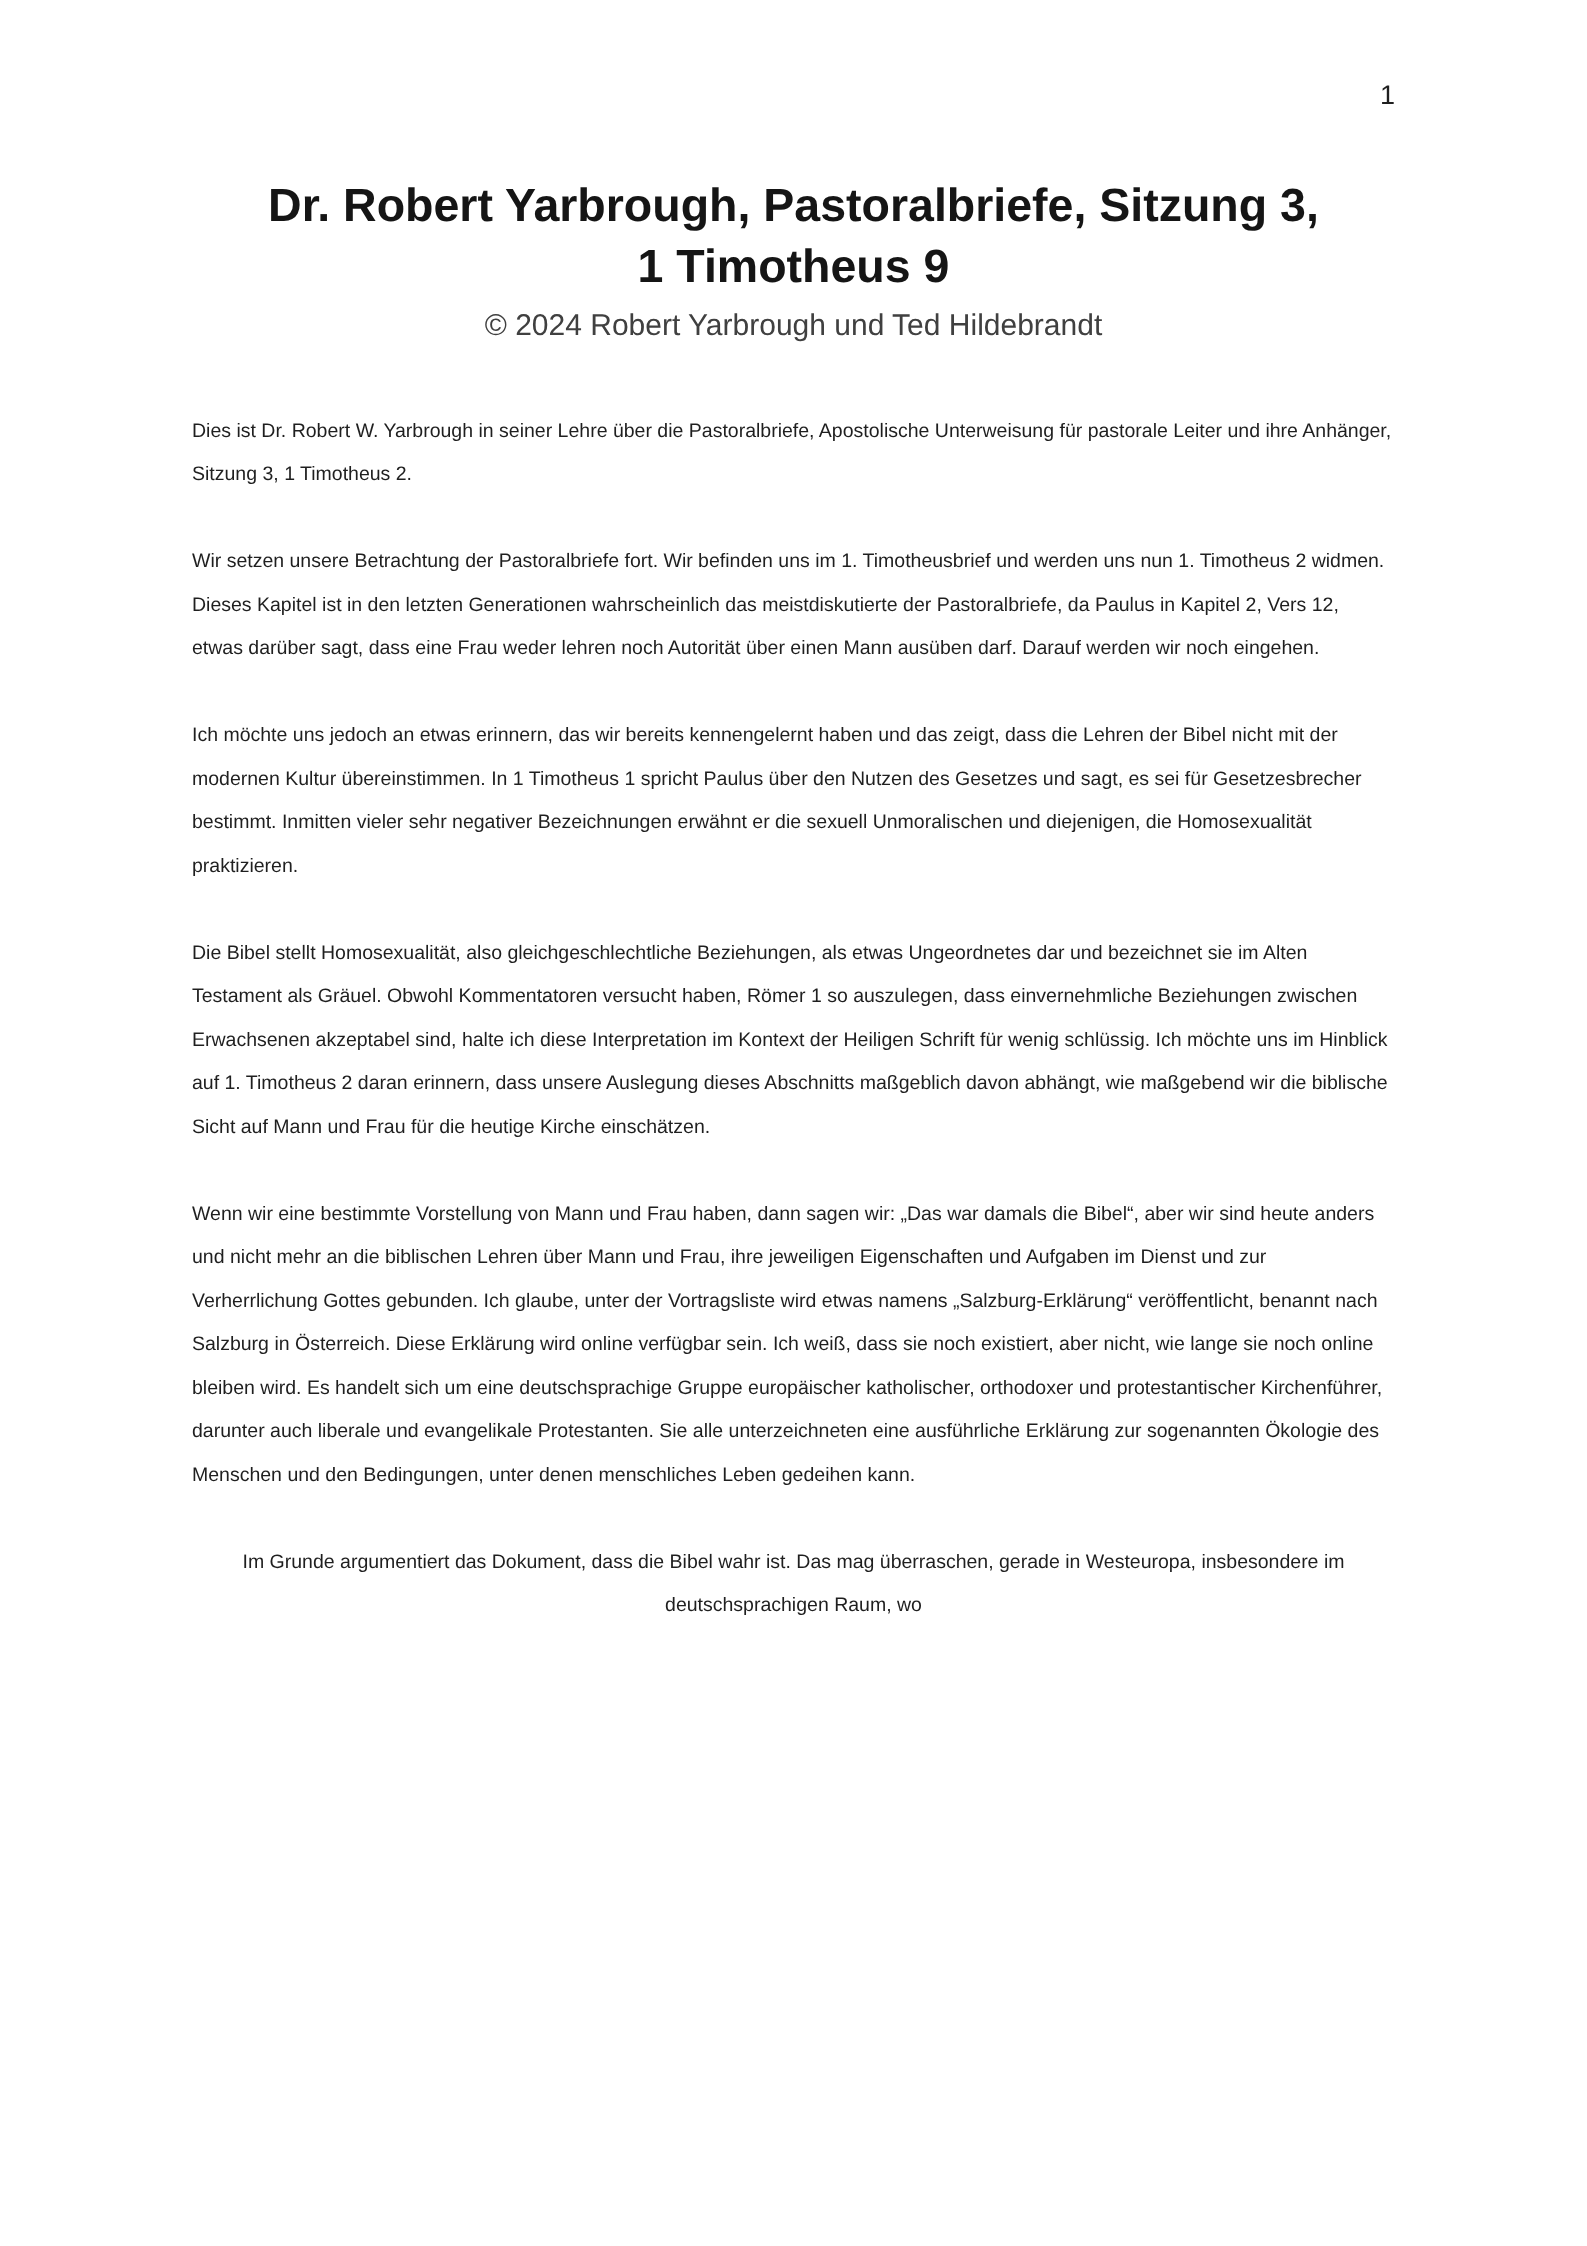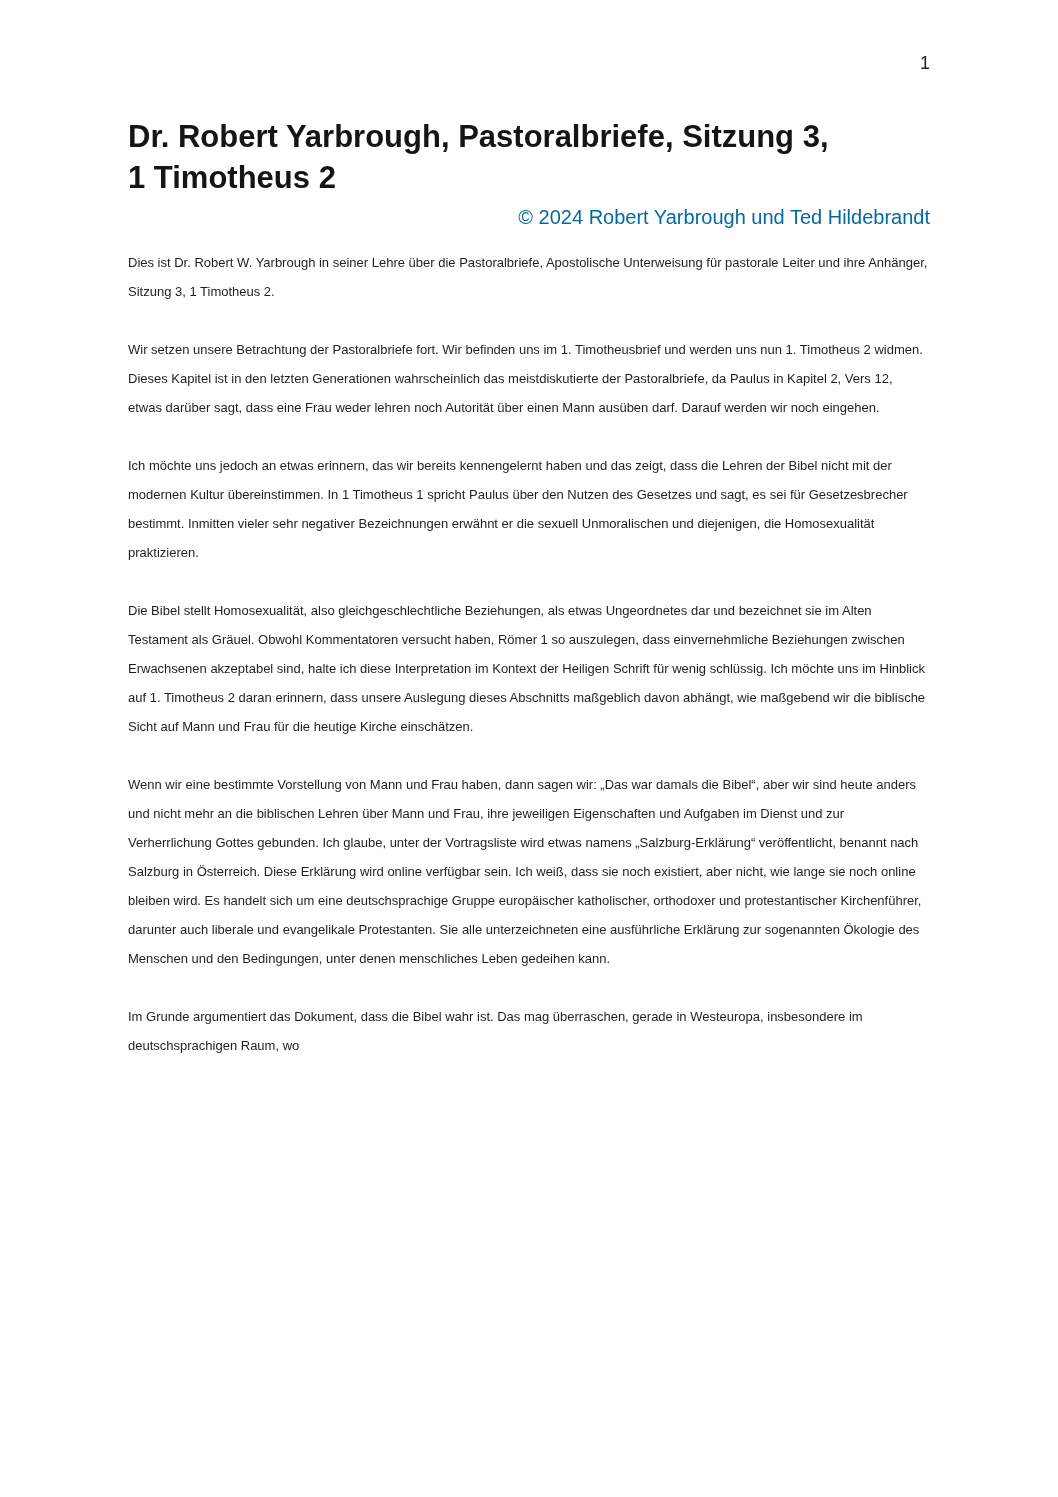--- a/index.html
+++ b/index.html
@@ -19,55 +19,56 @@
     color: #1f1f1f;
   }
   .page-number {
     text-align: right;
     font-size: 18px;
     line-height: 22px;
     color: #1f1f1f;
     margin-bottom: 42px;
   }
   .doc-title {
-    text-align: left;
+    text-align: center;
     font-weight: bold;
     font-size: 31px;
     line-height: 41px;
     color: #151515;
     margin: 0 0 6px 0;
   }
   .copyright {
-    text-align: right;
+    text-align: center;
     font-size: 20px;
     line-height: 26px;
-    color: #0369a1;
-    margin: 0 0 18px 0;
+    color: #404040;
+    margin: 0 0 42px 0;
   }
   .body-text p {
     margin: 0 0 29px 0;
     font-size: 13px;
     line-height: 29px;
     color: #1f1f1f;
     text-align: left;
   }
   .body-text p:last-child {
     margin-bottom: 0;
+    text-align: center;
   }
 </style>
 </head>
 <body>
 
 <div class="page">
 
   <div class="page-number">1</div>
 
   <h1 class="doc-title">
     <span>Dr. Robert Yarbrough, Pastoralbriefe, Sitzung 3,</span><br>
-    <span>1 Timotheus 2</span>
+    <span>1 Timotheus 9</span>
   </h1>
 
   <div class="copyright">© 2024 Robert Yarbrough und Ted Hildebrandt</div>
 
   <div class="body-text">
     <p>Dies ist Dr. Robert W. Yarbrough in seiner Lehre über die Pastoralbriefe, Apostolische Unterweisung für pastorale Leiter und ihre Anhänger, Sitzung 3, 1 Timotheus 2.</p>
     <p>Wir setzen unsere Betrachtung der Pastoralbriefe fort. Wir befinden uns im 1. Timotheusbrief und werden uns nun 1. Timotheus 2 widmen. Dieses Kapitel ist in den letzten Generationen wahrscheinlich das meistdiskutierte der Pastoralbriefe, da Paulus in Kapitel 2, Vers 12, etwas darüber sagt, dass eine Frau weder lehren noch Autorität über einen Mann ausüben darf. Darauf werden wir noch eingehen.</p>
     <p>Ich möchte uns jedoch an etwas erinnern, das wir bereits kennengelernt haben und das zeigt, dass die Lehren der Bibel nicht mit der modernen Kultur übereinstimmen. In 1 Timotheus 1 spricht Paulus über den Nutzen des Gesetzes und sagt, es sei für Gesetzesbrecher bestimmt. Inmitten vieler sehr negativer Bezeichnungen erwähnt er die sexuell Unmoralischen und diejenigen, die Homosexualität praktizieren.</p>
     <p>Die Bibel stellt Homosexualität, also gleichgeschlechtliche Beziehungen, als etwas Ungeordnetes dar und bezeichnet sie im Alten Testament als Gräuel. Obwohl Kommentatoren versucht haben, Römer 1 so auszulegen, dass einvernehmliche Beziehungen zwischen Erwachsenen akzeptabel sind, halte ich diese Interpretation im Kontext der Heiligen Schrift für wenig schlüssig. Ich möchte uns im Hinblick auf 1. Timotheus 2 daran erinnern, dass unsere Auslegung dieses Abschnitts maßgeblich davon abhängt, wie maßgebend wir die biblische Sicht auf Mann und Frau für die heutige Kirche einschätzen.</p>
     <p>Wenn wir eine bestimmte Vorstellung von Mann und Frau haben, dann sagen wir: „Das war damals die Bibel“, aber wir sind heute anders und nicht mehr an die biblischen Lehren über Mann und Frau, ihre jeweiligen Eigenschaften und Aufgaben im Dienst und zur Verherrlichung Gottes gebunden. Ich glaube, unter der Vortragsliste wird etwas namens „Salzburg-Erklärung“ veröffentlicht, benannt nach Salzburg in Österreich. Diese Erklärung wird online verfügbar sein. Ich weiß, dass sie noch existiert, aber nicht, wie lange sie noch online bleiben wird. Es handelt sich um eine deutschsprachige Gruppe europäischer katholischer, orthodoxer und protestantischer Kirchenführer, darunter auch liberale und evangelikale Protestanten. Sie alle unterzeichneten eine ausführliche Erklärung zur sogenannten Ökologie des Menschen und den Bedingungen, unter denen menschliches Leben gedeihen kann.</p>

